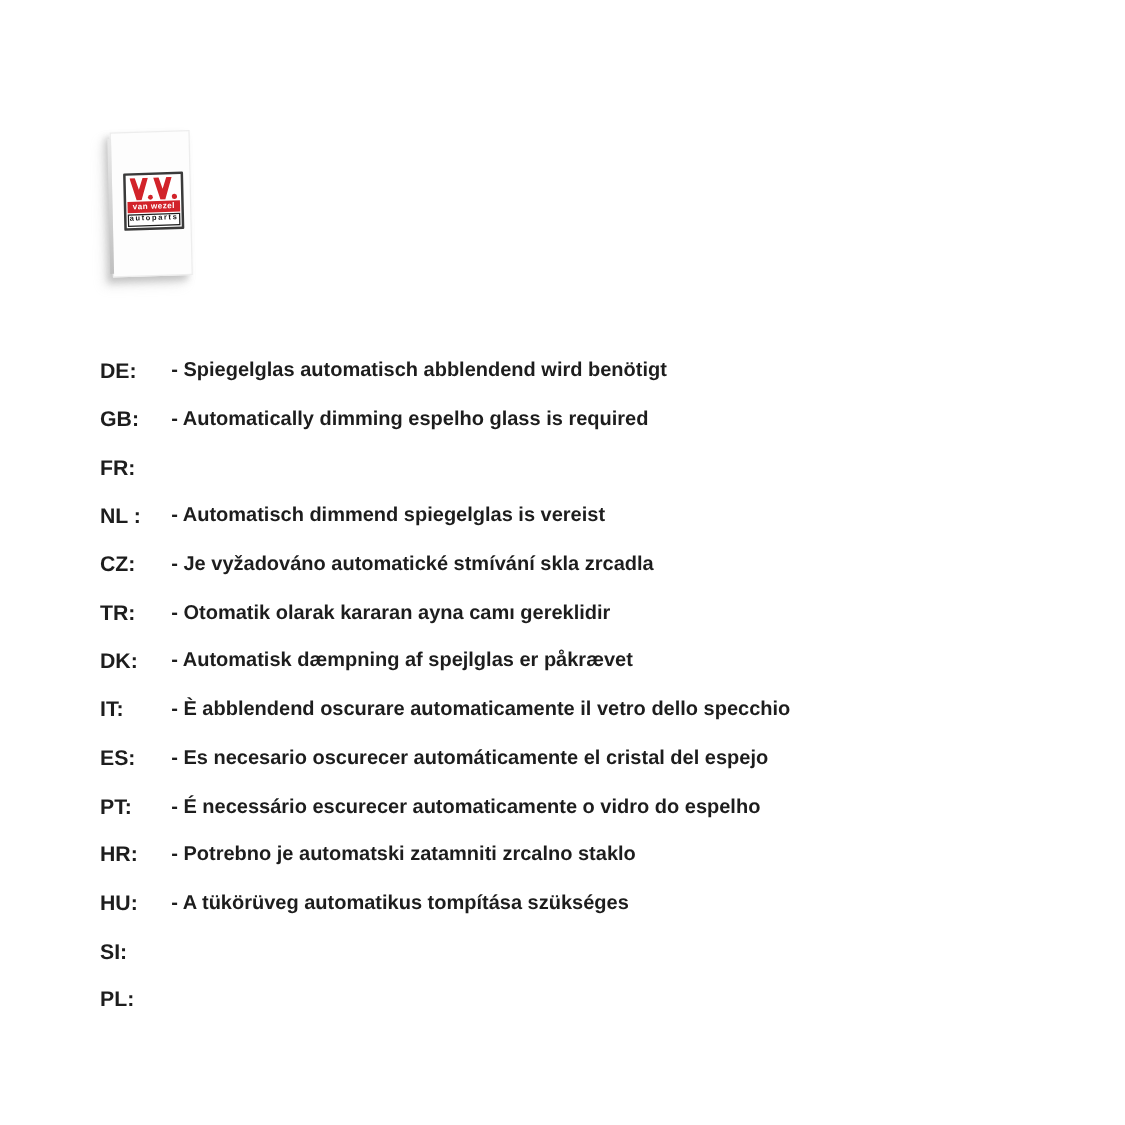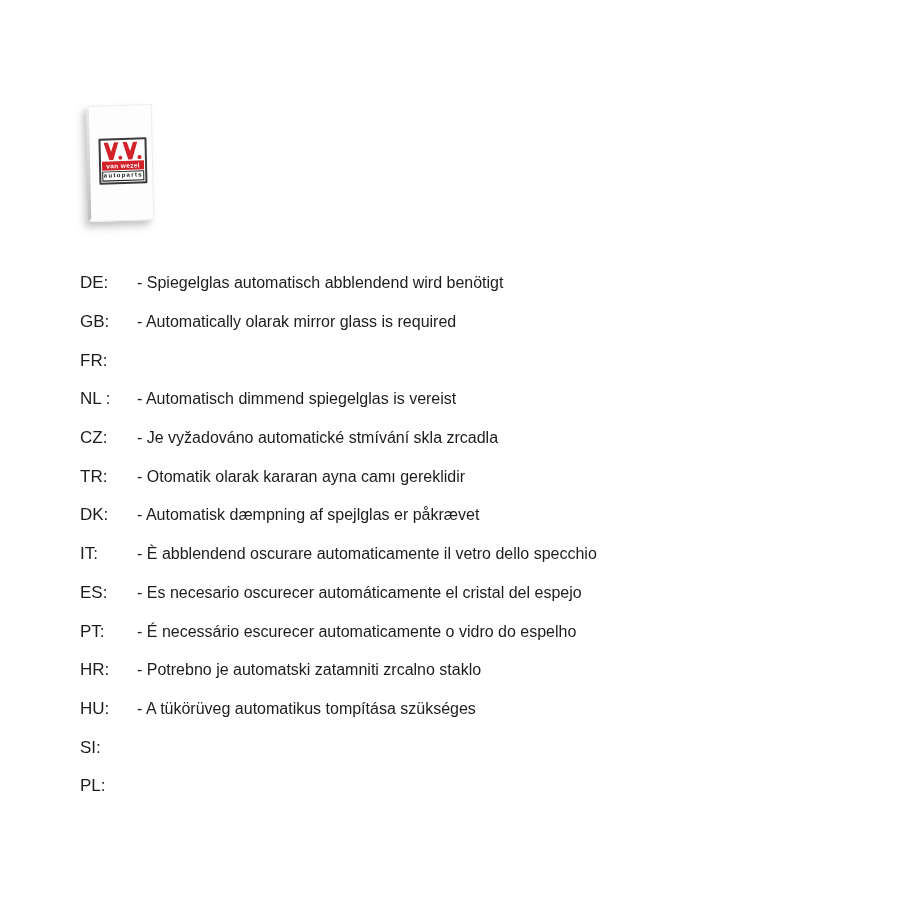--- a/index.html
+++ b/index.html
@@ -72,21 +72,22 @@
     font-size: 6px;
     line-height: 7.5px;
     text-align: center;
     letter-spacing: 1.3px;
   }
 
   
   .entries {
     position: absolute;
     left: 80px;
-    top: 264px;
+    top: 278px;
+    font-weight: bold;
   }
   .row {
     display: flex;
     height: 38.7px;
     align-items: center;
   }
   .code {
     flex: 0 0 57px;
     width: 57px;
     font-size: 17px;
@@ -119,21 +120,21 @@
     </div>
   </div>
 
   <div class="entries">
     <div class="row">
       <span class="code">DE:</span>
       <span class="text">- Spiegelglas automatisch abblendend wird benötigt</span>
     </div>
     <div class="row">
       <span class="code">GB:</span>
-      <span class="text">- Automatically olarak mirror glass is required</span>
+      <span class="text">- Automatically dimming espelho glass is required</span>
     </div>
     <div class="row">
       <span class="code">FR:</span>
     </div>
     <div class="row">
       <span class="code">NL :</span>
       <span class="text">- Automatisch dimmend spiegelglas is vereist</span>
     </div>
     <div class="row">
       <span class="code">CZ:</span>

